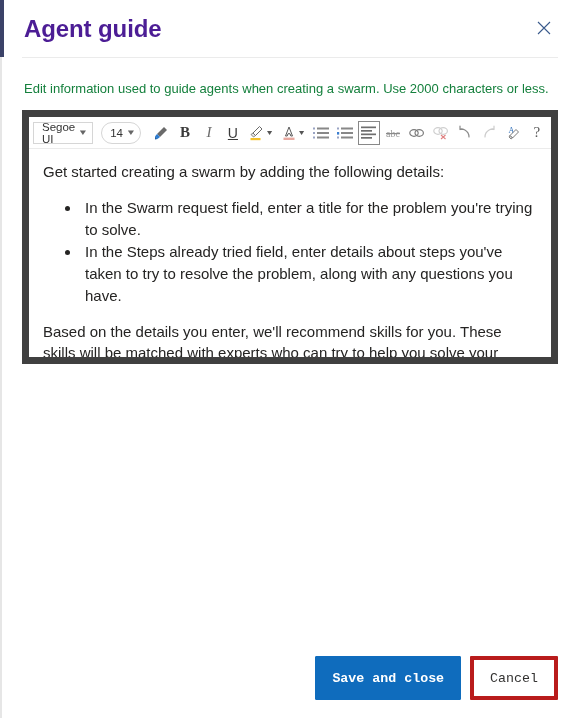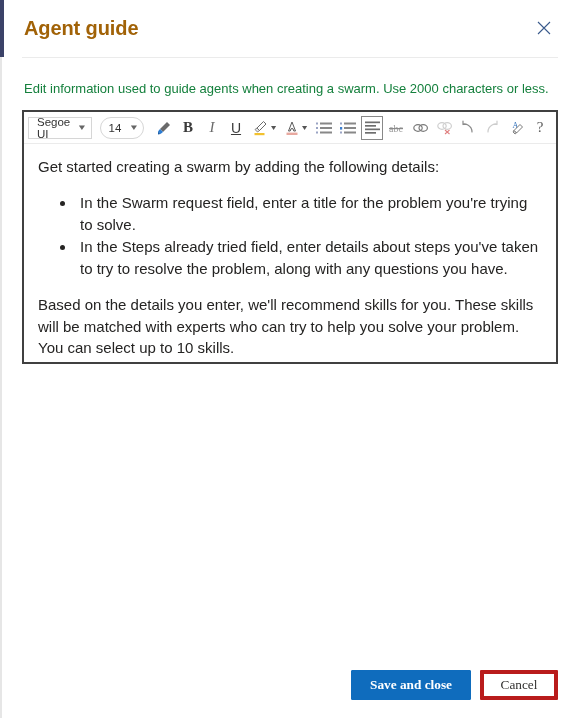--- a/index.html
+++ b/index.html
@@ -46,23 +46,23 @@
 
   
   #header {
     position: relative;
     height: 57px;
     display: flex;
     align-items: center;
     padding-left: 2px;
   }
   #dialog-title {
-    font-size: 20px;
+    font-size: 24px;
     font-weight: 600;
-    color: #a16207;
+    color: #4c1d95;
     letter-spacing: -0.1px;
   }
   #close-button {
     position: absolute;
     right: 0;
     top: 14px;
     width: 28px;
     height: 28px;
     display: flex;
     align-items: center;
@@ -83,21 +83,21 @@
   
   #description {
     font-size: 13px;
     color: #15803d;
     padding: 22px 2px 12px 2px;
     line-height: 1.4;
   }
 
   
   #editor-frame {
-    border: 2px solid #404040;
+    border: 7px solid #404040;
     background: #ffffff;
     height: 254px;
     display: flex;
     flex-direction: column;
   }
 
   #editor-toolbar {
     height: 32px;
     display: flex;
     align-items: center;
@@ -188,25 +188,25 @@
     left: 0;
     bottom: 0;
     width: 580px;
     padding: 0 22px 18px 22px;
     display: flex;
     justify-content: flex-end;
     align-items: center;
     gap: 9px;
   }
   .btn {
-    height: 30px;
+    height: 44px;
     min-width: 80px;
     padding: 0 16px;
     font-size: 13.3px;
-    font-family: Liberation Serif, serif;
+    font-family: Liberation Mono, monospace;
     cursor: pointer;
     border-radius: 1px;
   }
   #save-button {
     background: #0f6cbd;
     color: #ffffff;
     border: 1px solid #0f6cbd;
     font-weight: 600;
     min-width: 120px;
   }

